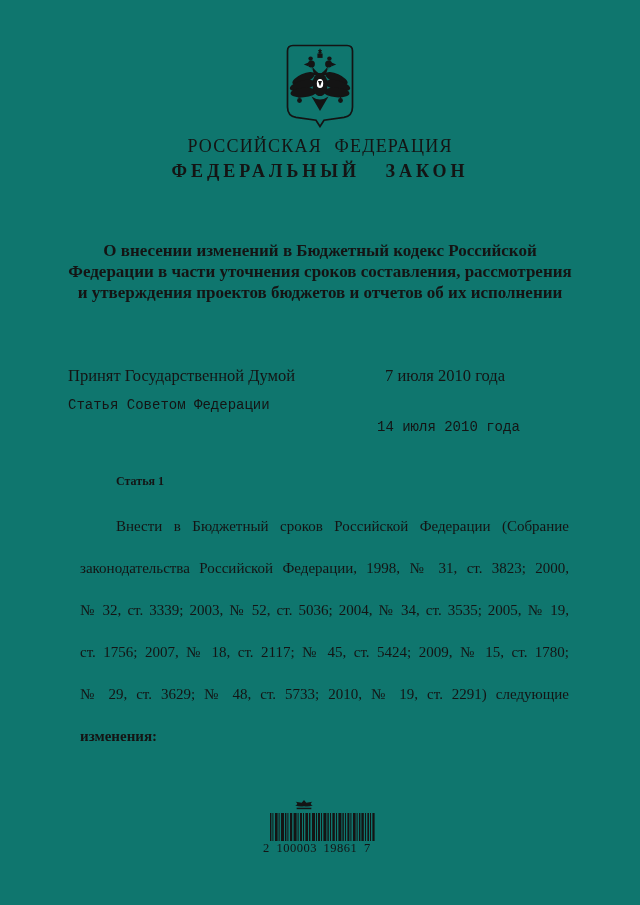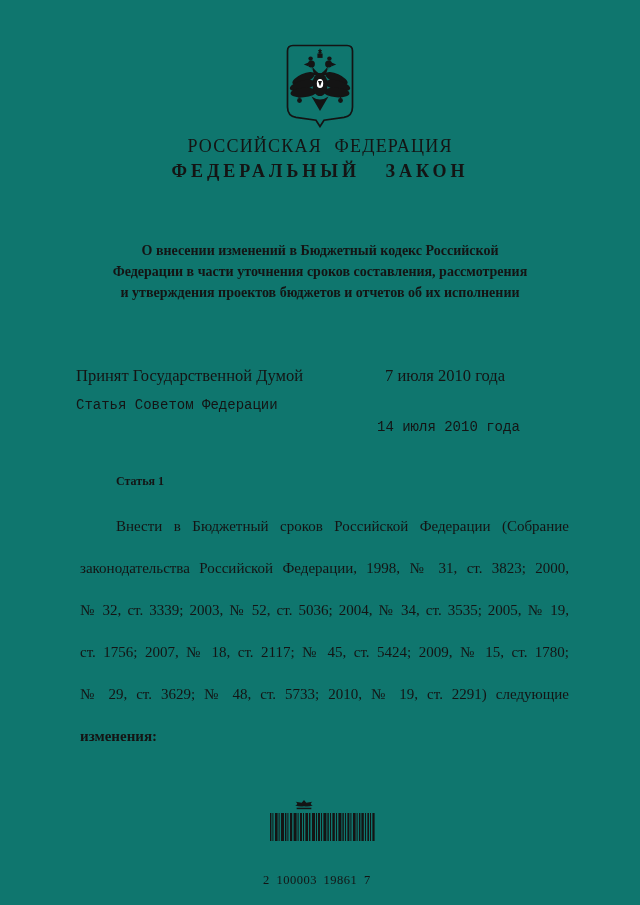--- a/index.html
+++ b/index.html
@@ -24,25 +24,25 @@
   }
   .doc-type {
     position:absolute; top:161px; left:0; width:640px;
     text-align:center;
     font-size:18px; font-weight:bold;
     letter-spacing:4px; word-spacing:17px;
   }
   .law-title {
     position:absolute; top:240px; left:60px; width:520px;
     text-align:center;
-    font-size:14px; font-weight:bold;
+    font-size:17px; font-weight:bold;
     line-height:21px;
   }
   .adopt-row { position:absolute; left:0; width:640px; }
-  .adopt-row .lbl { position:absolute; left:76px; white-space:nowrap; }
+  .adopt-row .lbl { position:absolute; left:68px; white-space:nowrap; }
   .adopt-row .dt  { position:absolute; white-space:nowrap; }
   .row-duma { top:366px; font-size:16.5px; }
   .row-duma .dt { left:385px; }
   .row-sovfed { top:397px; font-family:"Liberation Mono", monospace; font-size:14px; }
   .row-sovfed .dt { left:377px;margin-top:22px; }
   .article-heading {
     position:absolute; top:474px; left:116px;
     font-size:12px; font-weight:bold;
   }
   .body-text {
@@ -56,21 +56,20 @@
   }
   .body-line.first { padding-left:36px; }
   .body-line.last { text-align:center; text-align-last:left;font-weight:bold; }
   .barcode-block { position:absolute; left:263px; top:798px; width:120px; height:62px; }
   .stamp { position:absolute; left:30px; top:0; width:22px; height:13px; }
   .bars { position:absolute; left:7px; top:15px; width:105px; height:28px; }
   .barcode-digits {
     position:absolute; left:0; top:43px; width:120px;
     font-size:12.5px; letter-spacing:0.5px; word-spacing:3px;
     white-space:nowrap;
-    margin-top:32px;
   }
 </style>
 </head>
 <body>
 
 <div class="page">
 
   <div class="emblem">
     <svg viewBox="0 0 68 84" width="68" height="84">
       <path d="M7,1.5 H61 Q66.5,1.5 66.5,7 V63 Q66.5,72 58,73.4 L38,76.2 L34,82.5 L30,76.2 L10,73.4 Q1.5,72 1.5,63 V7 Q1.5,1.5 7,1.5 Z" fill="none" stroke="#141414" stroke-width="1.7"></path>

